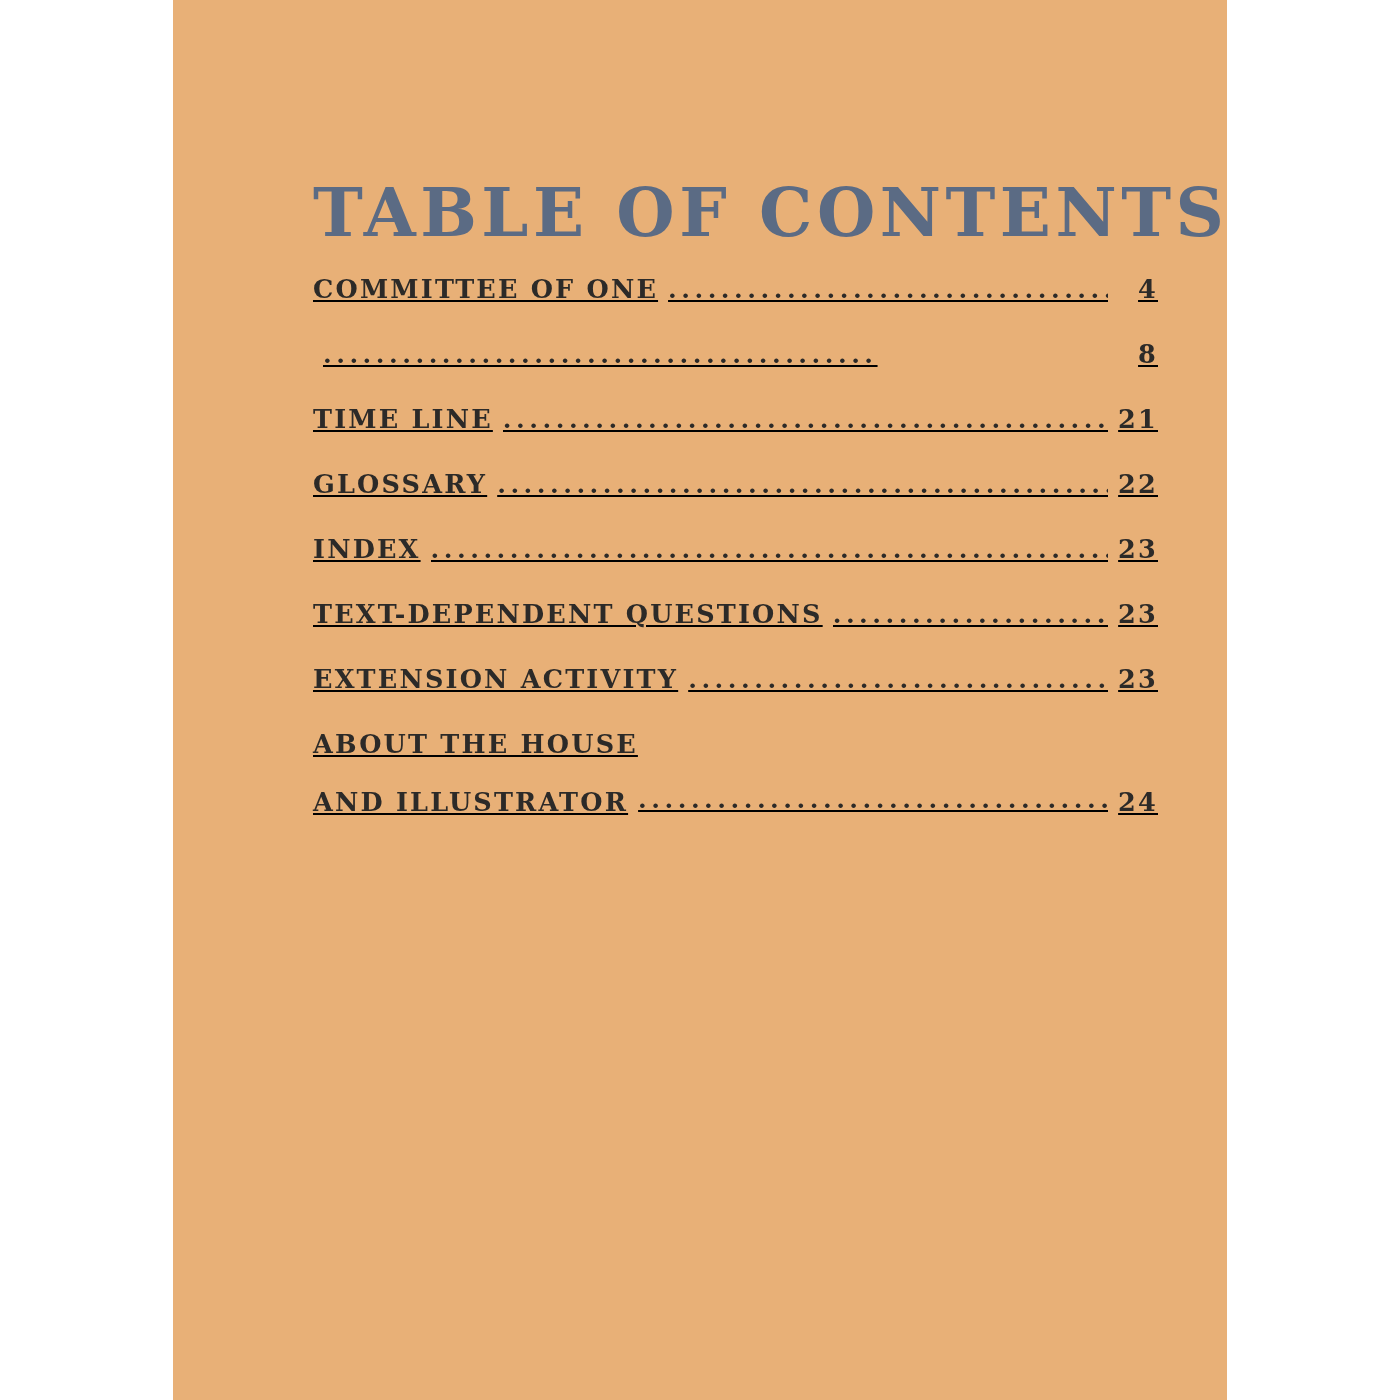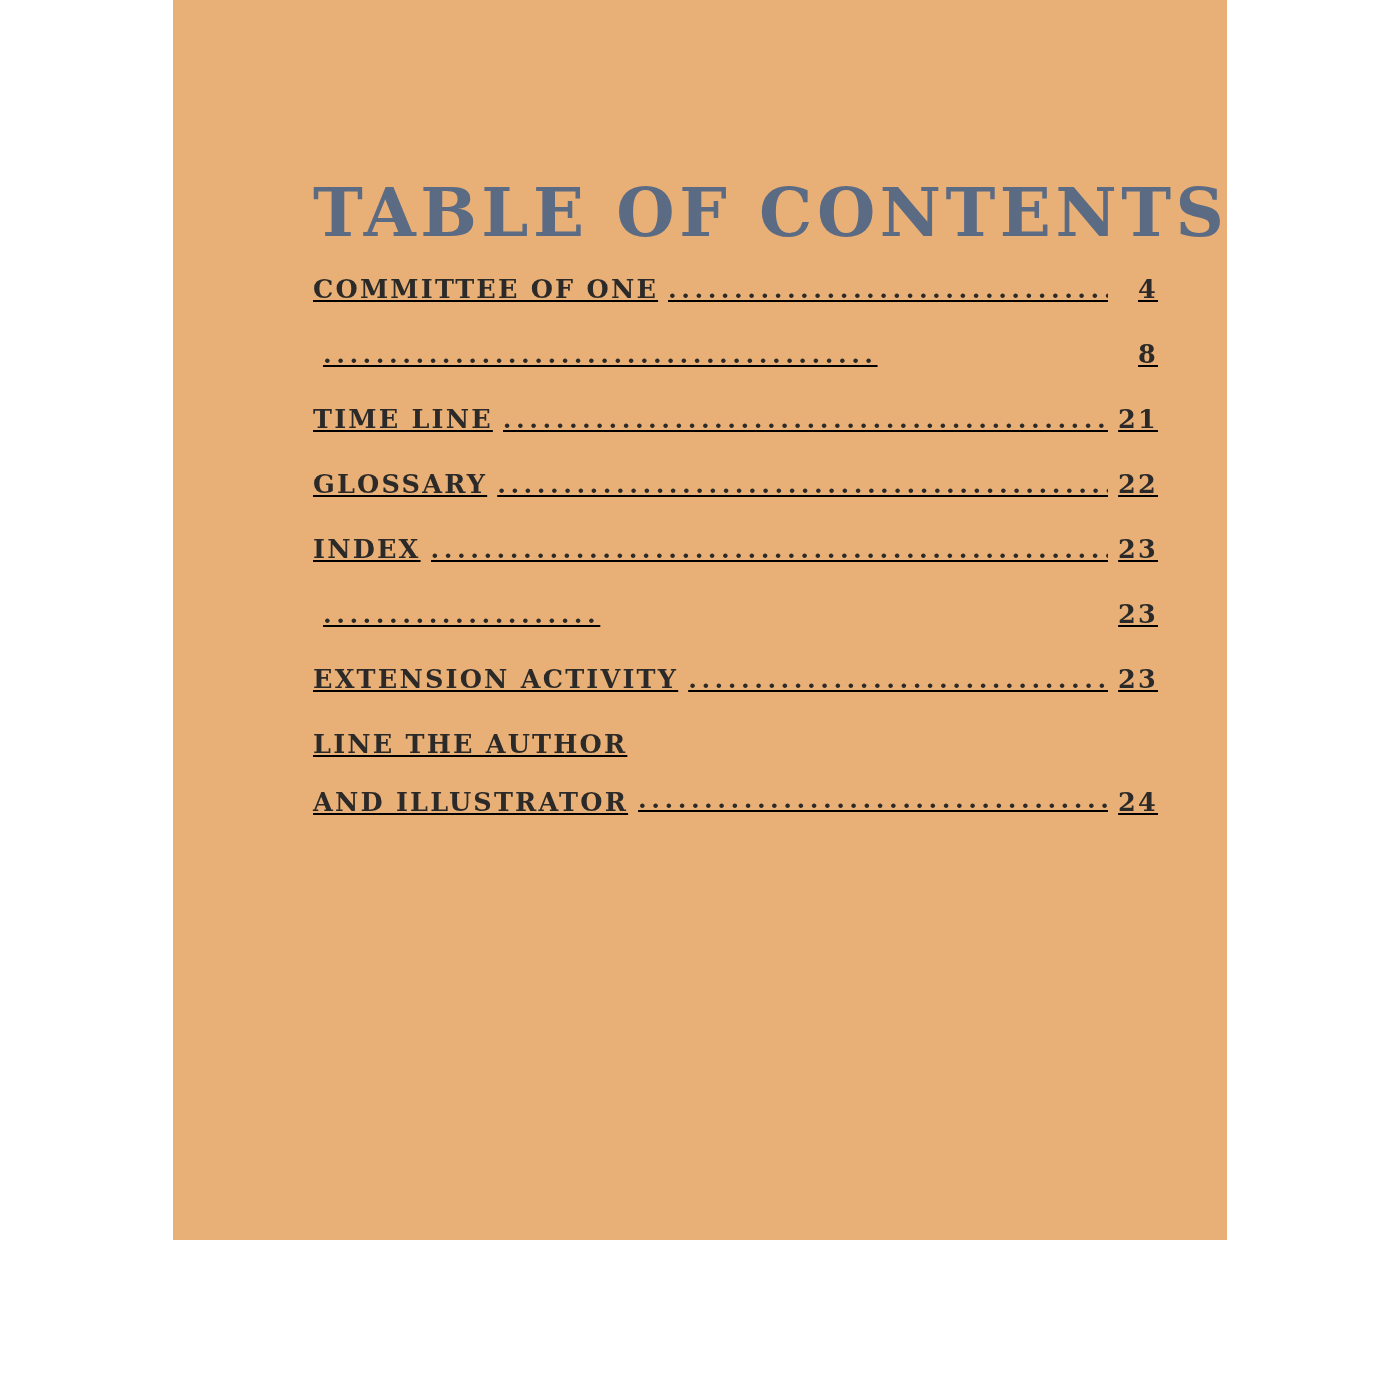--- a/index.html
+++ b/index.html
@@ -11,21 +11,21 @@
     width: 1400px;
     height: 1400px;
     font-family: "DejaVu Serif", serif;
     overflow: hidden;
   }
   #page {
     position: absolute;
     left: 173px;
     top: 0px;
     width: 1054px;
-    height: 1240px;
+    height: 1400px;
     background: #e8b077;
   }
   #content {
     position: absolute;
     left: 140px;
     top: 178px;
     width: 845px;
   }
   #toc-title {
     font-family: "DejaVu Serif", serif;
@@ -123,32 +123,33 @@
         <span class="toc-page">22</span>
       </li>
 
       <li class="toc-row">
         <span class="toc-label">INDEX</span>
         <span class="toc-dots">..........................................................................</span>
         <span class="toc-page">23</span>
       </li>
 
       <li class="toc-row">
+        <span class="toc-label">TEXT-DEPENDENT QUESTIONS</span>
         <span class="toc-dots">.....................</span>
         <span class="toc-page">23</span>
       </li>
 
       <li class="toc-row">
         <span class="toc-label">EXTENSION ACTIVITY</span>
         <span class="toc-dots">..................................</span>
         <span class="toc-page">23</span>
       </li>
 
       <li class="toc-row multiline">
-        <span class="line1">LINE THE AUTHOR</span>
+        <span class="line1">ABOUT THE HOUSE</span>
         <span class="line2">
           <span class="toc-label">AND ILLUSTRATOR</span>
           <span class="toc-dots">......................................</span>
           <span class="toc-page">24</span>
         </span>
       </li>
 
     </ul>
   </div>
 </div>

